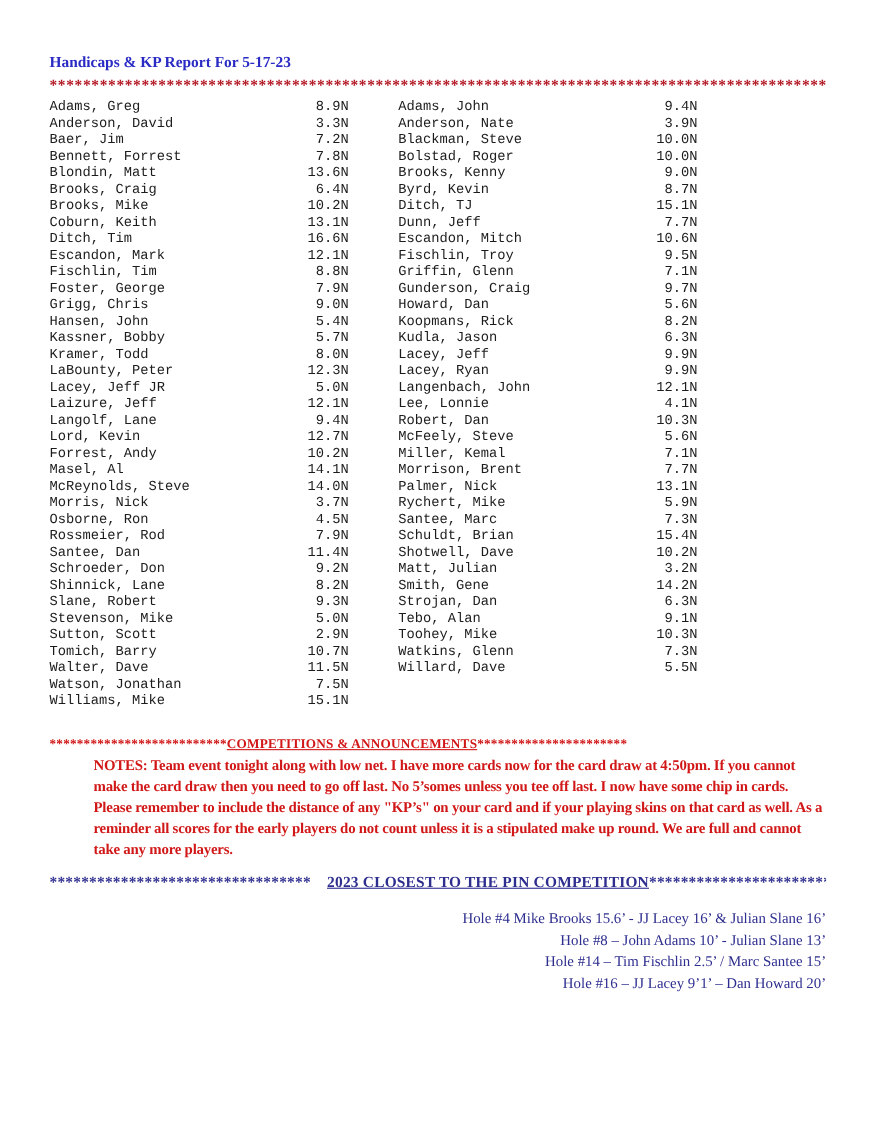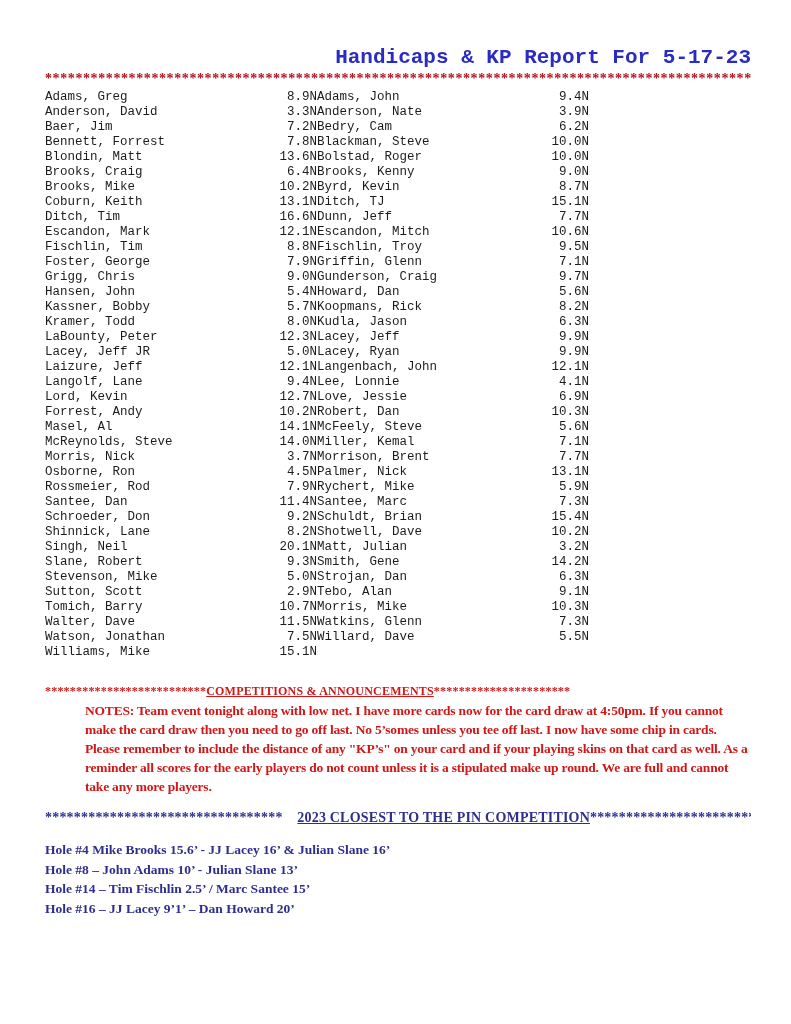--- a/index.html
+++ b/index.html
@@ -1,44 +1,44 @@
 <!DOCTYPE html>
 <html style="--blue-title: #2a2ac4; --blue-navy: #2e2e8f; --red-star: #b1121e; --red-text: #d11717;"><head>
 <meta charset="utf-8">
 <style>
   html,body{margin:0;padding:0;background:#ffffff;}
   body{width:791px;height:1024px;overflow:hidden;font-family:"Liberation Serif",serif;}
   .page{width:706px;margin:0;padding:46px 40px 0 45px;}
 
   .title{
     margin:0;
-    text-align:right;
-    font-family:Liberation Mono, monospace;
+    text-align:left;
+    font-family:Liberation Serif, serif;
     font-weight:bold;
-    font-size:21px;
+    font-size:14px;
     line-height:24px;
     color:var(--blue-title,#2a2ac4);
   }
 
   .star-row{
     width:706px;
     overflow:hidden;
     white-space:nowrap;
     font-family:"Liberation Serif",serif;
     font-weight:bold;
     font-size:14px;
     line-height:15px;
     letter-spacing:0.6px;
     color:var(--red-star,#b1121e);
     margin-top:1px;
   }
 
   .roster{display:flex;margin-top:4px;}
   .col{width:272px;}
-  .col.left{}
+  .col.left{margin-right:45px;}
   .r-row{
     display:flex;justify-content:space-between;
     font-family:"Liberation Mono","DejaVu Sans Mono",monospace;
     font-size:12.5px;line-height:15px;color:#1c1c1c;
   }
   .r-name{white-space:nowrap;}
   .r-val{white-space:nowrap;}
 
   .comp-heading{
     margin-top:22px;
@@ -63,22 +63,22 @@
     width:706px;overflow:hidden;white-space:nowrap;
     font-weight:bold;font-size:14px;line-height:19px;
     color:var(--blue-navy,#2e2e8f);
     letter-spacing:0.2px;
   }
   .kp-heading .hd{text-decoration:underline;margin-left:11px;}
 
   .kp-lines{
     margin-top:13px;
     width:706px;
-    text-align:left;
-    font-weight:bold;font-size:13.5px;line-height:19.5px;
+    text-align:right;
+    font-weight:normal;font-size:13.5px;line-height:19.5px;
     color:var(--blue-navy,#2e2e8f);
   }
 </style>
 </head>
 <body>
 
 <div class="page">
 
   <h1 class="title">Handicaps &amp; KP Report For 5-17-23</h1>
 
@@ -200,24 +200,20 @@
         </div>
         <div class="r-row">
           <span class="r-name">Schroeder, Don</span>
           <span class="r-val">9.2N</span>
         </div>
         <div class="r-row">
           <span class="r-name">Shinnick, Lane</span>
           <span class="r-val">8.2N</span>
         </div>
         <div class="r-row">
-          <span class="r-name">Singh, Neil</span>
-          <span class="r-val">20.1N</span>
-        </div>
-        <div class="r-row">
           <span class="r-name">Slane, Robert</span>
           <span class="r-val">9.3N</span>
         </div>
         <div class="r-row">
           <span class="r-name">Stevenson, Mike</span>
           <span class="r-val">5.0N</span>
         </div>
         <div class="r-row">
           <span class="r-name">Sutton, Scott</span>
           <span class="r-val">2.9N</span>
@@ -242,24 +238,20 @@
     <div class="col right" id="roster-right">
         <div class="r-row">
           <span class="r-name">Adams, John</span>
           <span class="r-val">9.4N</span>
         </div>
         <div class="r-row">
           <span class="r-name">Anderson, Nate</span>
           <span class="r-val">3.9N</span>
         </div>
         <div class="r-row">
-          <span class="r-name">Bedry, Cam</span>
-          <span class="r-val">6.2N</span>
-        </div>
-        <div class="r-row">
           <span class="r-name">Blackman, Steve</span>
           <span class="r-val">10.0N</span>
         </div>
         <div class="r-row">
           <span class="r-name">Bolstad, Roger</span>
           <span class="r-val">10.0N</span>
         </div>
         <div class="r-row">
           <span class="r-name">Brooks, Kenny</span>
           <span class="r-val">9.0N</span>
@@ -314,24 +306,20 @@
         </div>
         <div class="r-row">
           <span class="r-name">Langenbach, John</span>
           <span class="r-val">12.1N</span>
         </div>
         <div class="r-row">
           <span class="r-name">Lee, Lonnie</span>
           <span class="r-val">4.1N</span>
         </div>
         <div class="r-row">
-          <span class="r-name">Love, Jessie</span>
-          <span class="r-val">6.9N</span>
-        </div>
-        <div class="r-row">
           <span class="r-name">Robert, Dan</span>
           <span class="r-val">10.3N</span>
         </div>
         <div class="r-row">
           <span class="r-name">McFeely, Steve</span>
           <span class="r-val">5.6N</span>
         </div>
         <div class="r-row">
           <span class="r-name">Miller, Kemal</span>
           <span class="r-val">7.1N</span>
@@ -370,21 +358,21 @@
         </div>
         <div class="r-row">
           <span class="r-name">Strojan, Dan</span>
           <span class="r-val">6.3N</span>
         </div>
         <div class="r-row">
           <span class="r-name">Tebo, Alan</span>
           <span class="r-val">9.1N</span>
         </div>
         <div class="r-row">
-          <span class="r-name">Morris, Mike</span>
+          <span class="r-name">Toohey, Mike</span>
           <span class="r-val">10.3N</span>
         </div>
         <div class="r-row">
           <span class="r-name">Watkins, Glenn</span>
           <span class="r-val">7.3N</span>
         </div>
         <div class="r-row">
           <span class="r-name">Willard, Dave</span>
           <span class="r-val">5.5N</span>
         </div>

